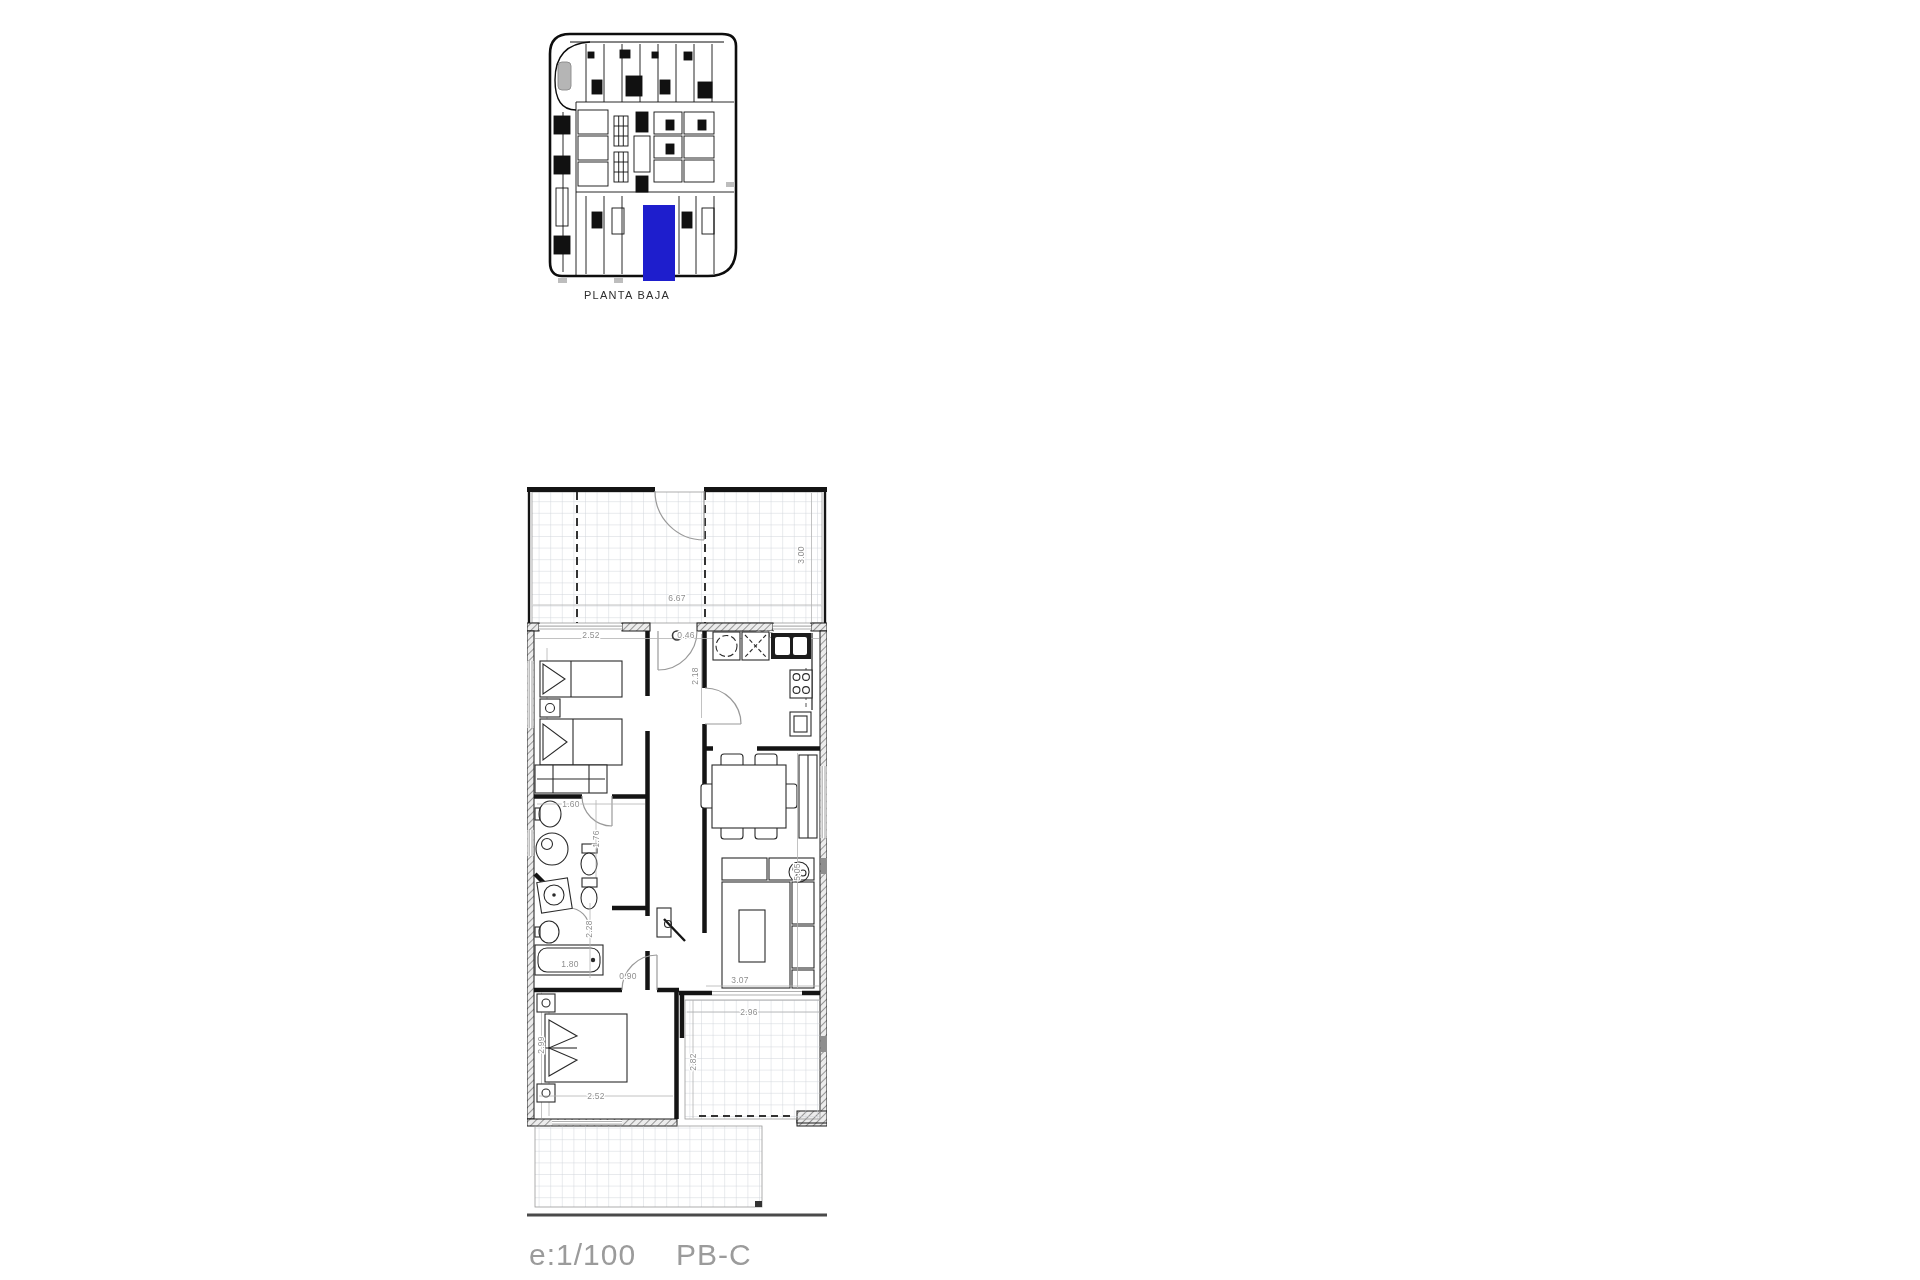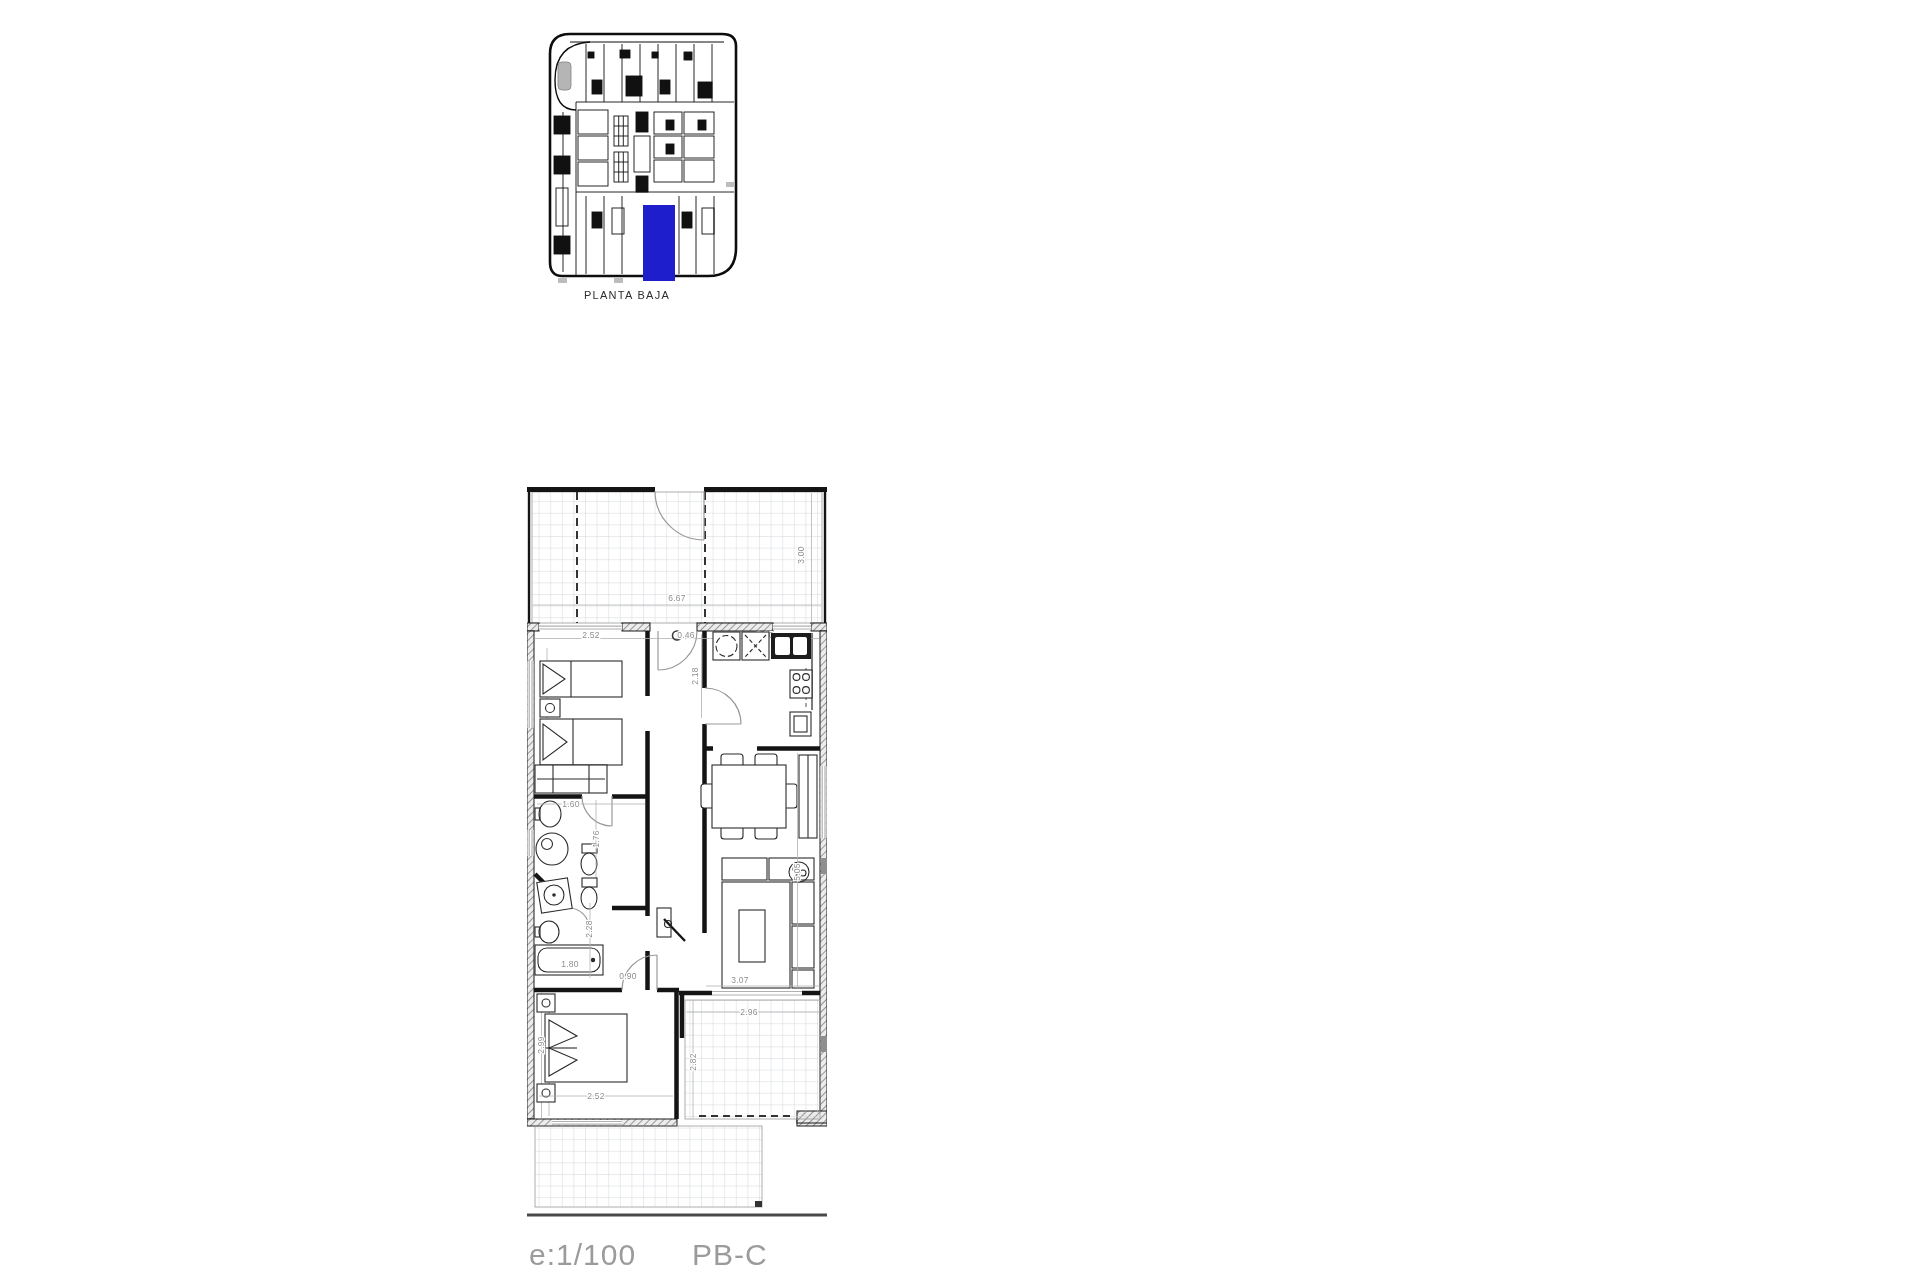--- a/index.html
+++ b/index.html
@@ -1,21 +1,21 @@
 <!DOCTYPE html>
 <html><head>
 <meta charset="utf-8">
 <title>Floor plan</title>
 <style>
   html,body{margin:0;padding:0;background:#ffffff;}
   .canvas{position:relative;width:1752px;height:1280px;background:#ffffff;overflow:hidden;
           font-family:"Liberation Sans",sans-serif;}
   .abs{position:absolute;}
   .caption{font-size:11px;letter-spacing:1.3px;color:#2e2e2e;text-align:center;}
-  .footer{display:flex;gap:56px;font-size:30px;color:#9b9b9b;letter-spacing:1px;}
+  .footer{display:flex;gap:40px;font-size:30px;color:#9b9b9b;letter-spacing:1px;}
   svg{display:block;}
   svg text{font-family:"Liberation Sans",sans-serif;}
   .dim{fill:#8f8f8f;font-size:8.5px;letter-spacing:.2px;text-anchor:middle;
        stroke:#ffffff;stroke-width:2.4px;paint-order:stroke;}
   .dimline{stroke:#b3b3b3;stroke-width:.8;fill:none;}
   .wall{fill:url(#hatch);stroke:#1a1a1a;stroke-width:1;}
   .iwall{stroke:#141414;stroke-width:4.5;fill:none;}
   .furn{fill:#ffffff;stroke:#2a2a2a;stroke-width:1.1;}
   .furnl{stroke:#2a2a2a;stroke-width:1.1;fill:none;}
   .arc{stroke:#9a9a9a;stroke-width:1.2;fill:none;}

